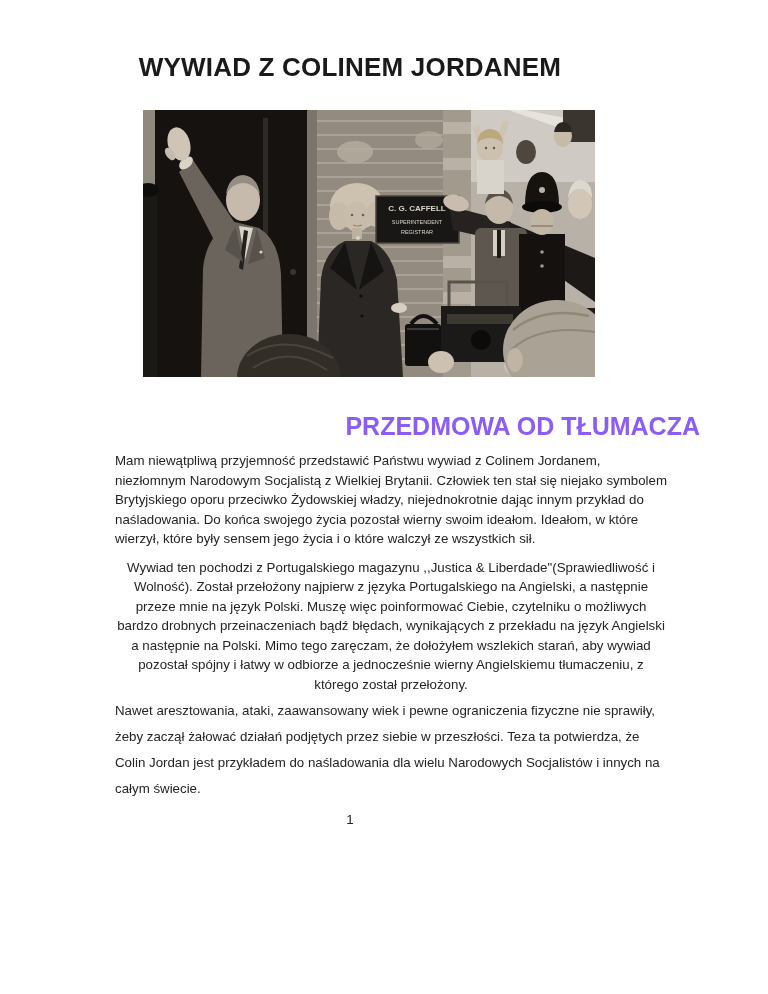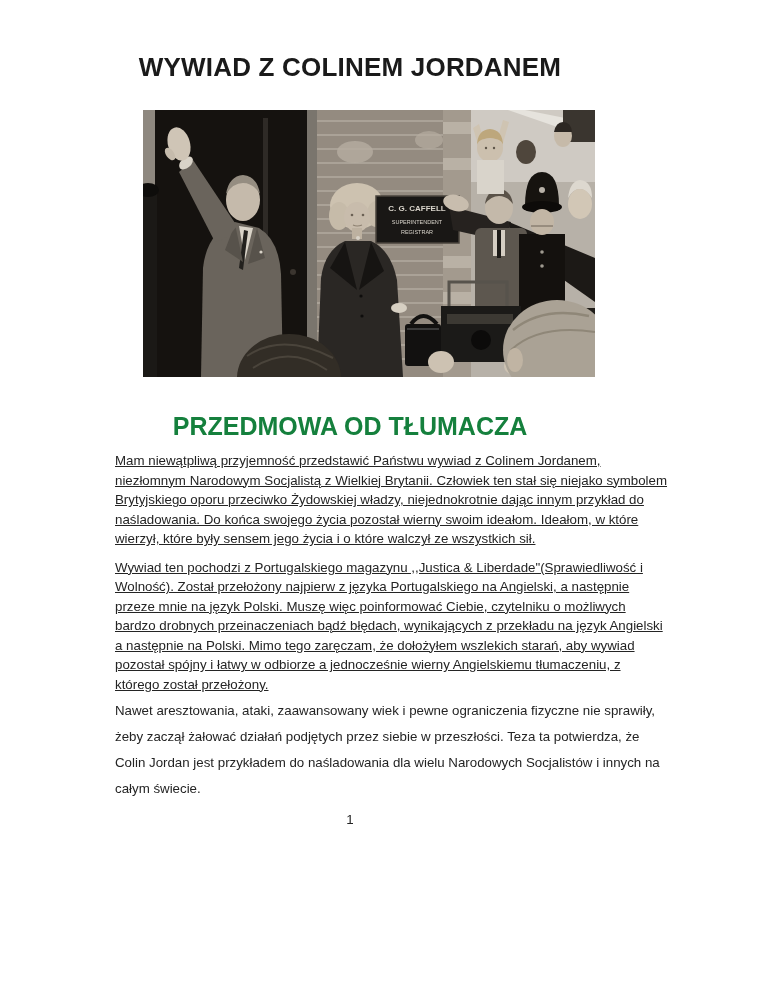--- a/index.html
+++ b/index.html
@@ -25,26 +25,26 @@
     padding: 12px;
   }
   figure.photo svg { display: block; }
   .photo text {
     font-family: "Liberation Sans", sans-serif;
     fill: #d9d4cb;
   }
   h2.section-heading {
     margin: 46px 0 0 0;
     font-size: 25px; line-height: 30px;
-    font-weight: 700; color: #15803d;
+    font-weight: 700; color: #8b5cf6; text-align: right;
   }
   .body-text { margin-left: 115px; width: 552px; }
   .body-text p { margin: 0; font-size: 13.3px; }
-  p.para-normal { margin-top: 10px; line-height: 19.5px; text-decoration: underline; }
-  p.para-normal.second { margin-top: 9px; }
+  p.para-normal { margin-top: 10px; line-height: 19.5px; }
+  p.para-normal.second { margin-top: 9px; text-align: center; }
   p.para-bold { margin-top: 13px; line-height: 25px; font-weight: 700; color: #1c1c1c; }
   p.para-loose { margin-top: 4px; line-height: 26px; }
   .page-number {
     margin-top: 10px;
     font-size: 13.3px; color: #242424;
   }
 </style>
 </head>
 <body>
 

